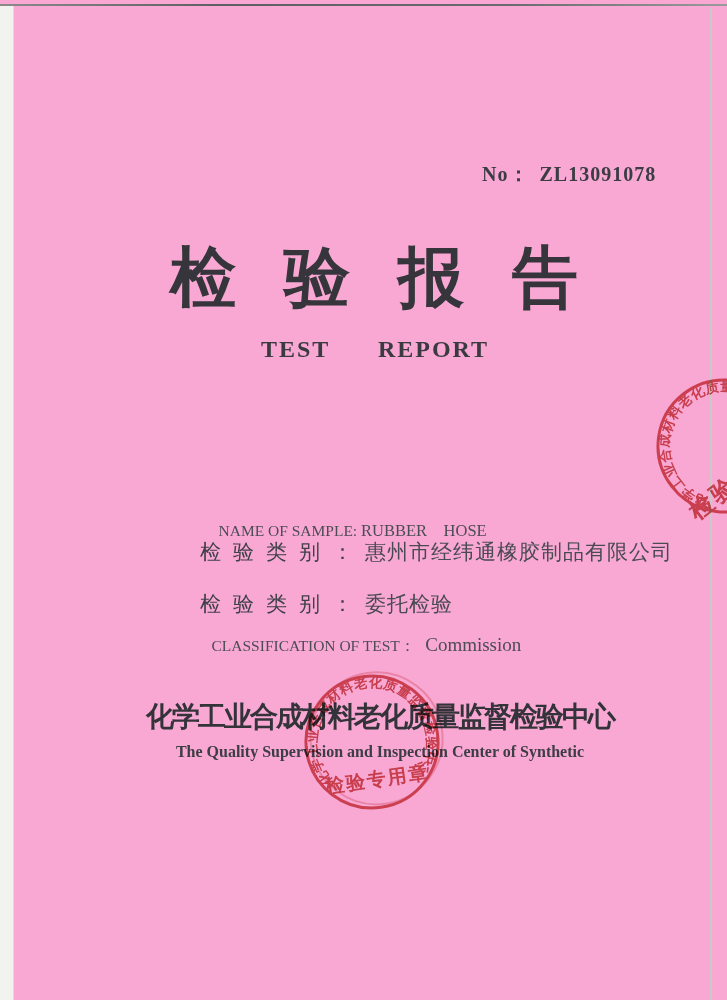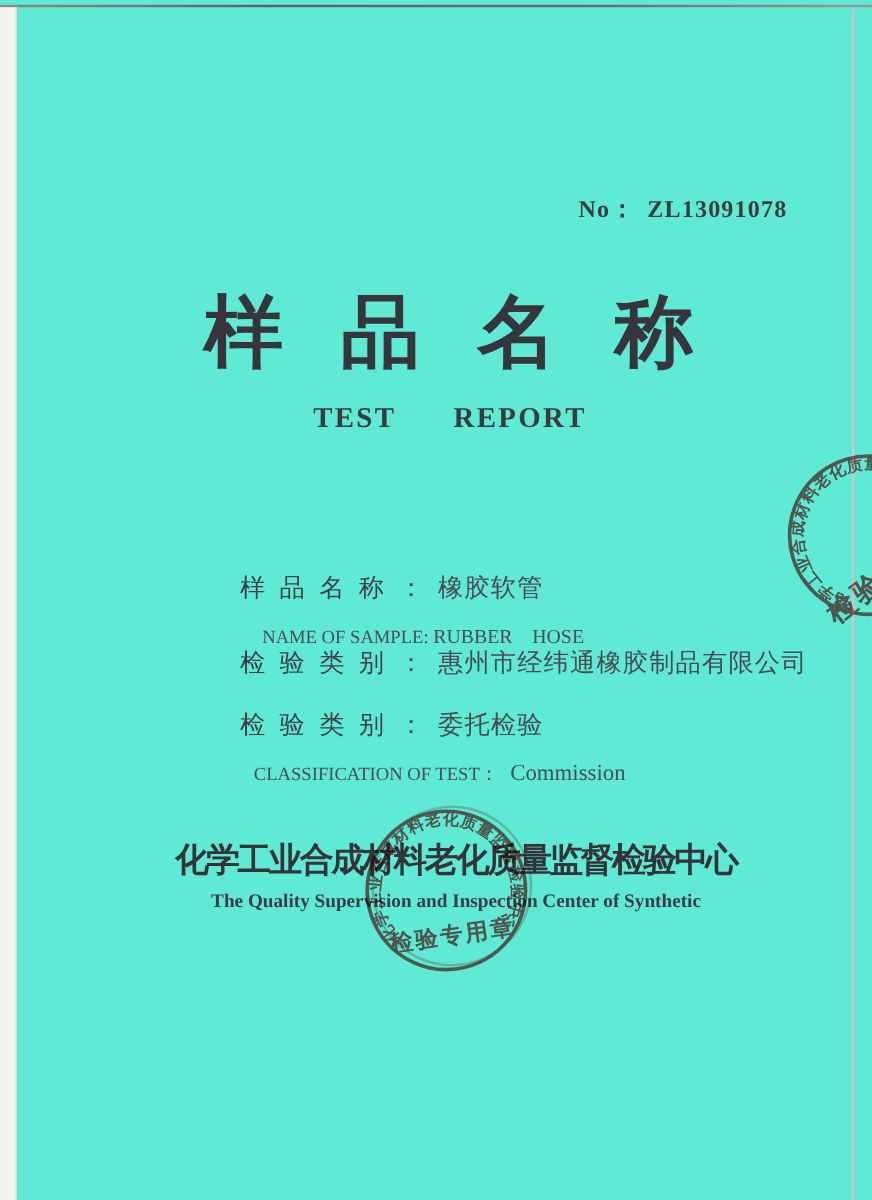--- a/index.html
+++ b/index.html
@@ -1,20 +1,20 @@
 <!DOCTYPE html>
 <html><head>
 <meta charset="utf-8">
 <style>
   html,body{margin:0;padding:0;background:#e9e9e7;}
   .page{
     position:relative;
     width:727px;height:1000px;
     margin:0 auto;
-    background:#5eead4;
+    background:#f9a8d4;
     overflow:hidden;
     font-family:"Liberation Serif","DejaVu Serif",serif;
     color:#44444b;
   }
   
   .scan-top{position:absolute;left:0;top:4px;width:727px;height:2px;background:linear-gradient(90deg,#8a8a8a,#5f5f63 30%,#6b6b6f 70%,#9a9a9a);}
   .scan-left-band{position:absolute;left:0;top:6px;width:13px;height:994px;background:#f2f2ef;border-right:1px solid #dcdcd8;}
   .scan-right{position:absolute;left:710px;top:8px;width:2px;height:992px;background:#c9c9c6;}
 
   .report-no{position:absolute;left:462px;top:138px;font-size:20px;color:#3c3c44;white-space:pre;}
@@ -63,26 +63,23 @@
 <div class="page">
 
   <div class="scan-top"></div>
   <div class="scan-left-band"></div>
   <div class="scan-right"></div>
 
   <div class="report-no">
     <span class="no-label">No：</span><span class="no-value">ZL13091078</span>
   </div>
 
-  <div class="title-cn">样品名称</div>
+  <div class="title-cn">检验报告</div>
   <div class="title-en">TEST      REPORT</div>
 
-  <div class="info-row row-cn r1cn" style="left:200px;">
-    <span class="cn-label">样品名称：</span><span class="cn-value">橡胶软管</span>
-  </div>
   <div class="info-row row-en r1en" style="left:203px;">
     <span class="en-label">NAME OF SAMPLE: </span><span class="en-value">RUBBER    HOSE</span>
   </div>
 
   <div class="info-row row-cn r2cn" style="left:200px;">
     <span class="cn-label">检验类别：</span><span class="cn-value">惠州市经纬通橡胶制品有限公司</span>
   </div>
 
   <div class="info-row row-en r3en" style="left:196px;">
     <span class="en-label">CLASSIFICATION OF TEST： </span><span class="en-value en-value-big">Commission</span>

